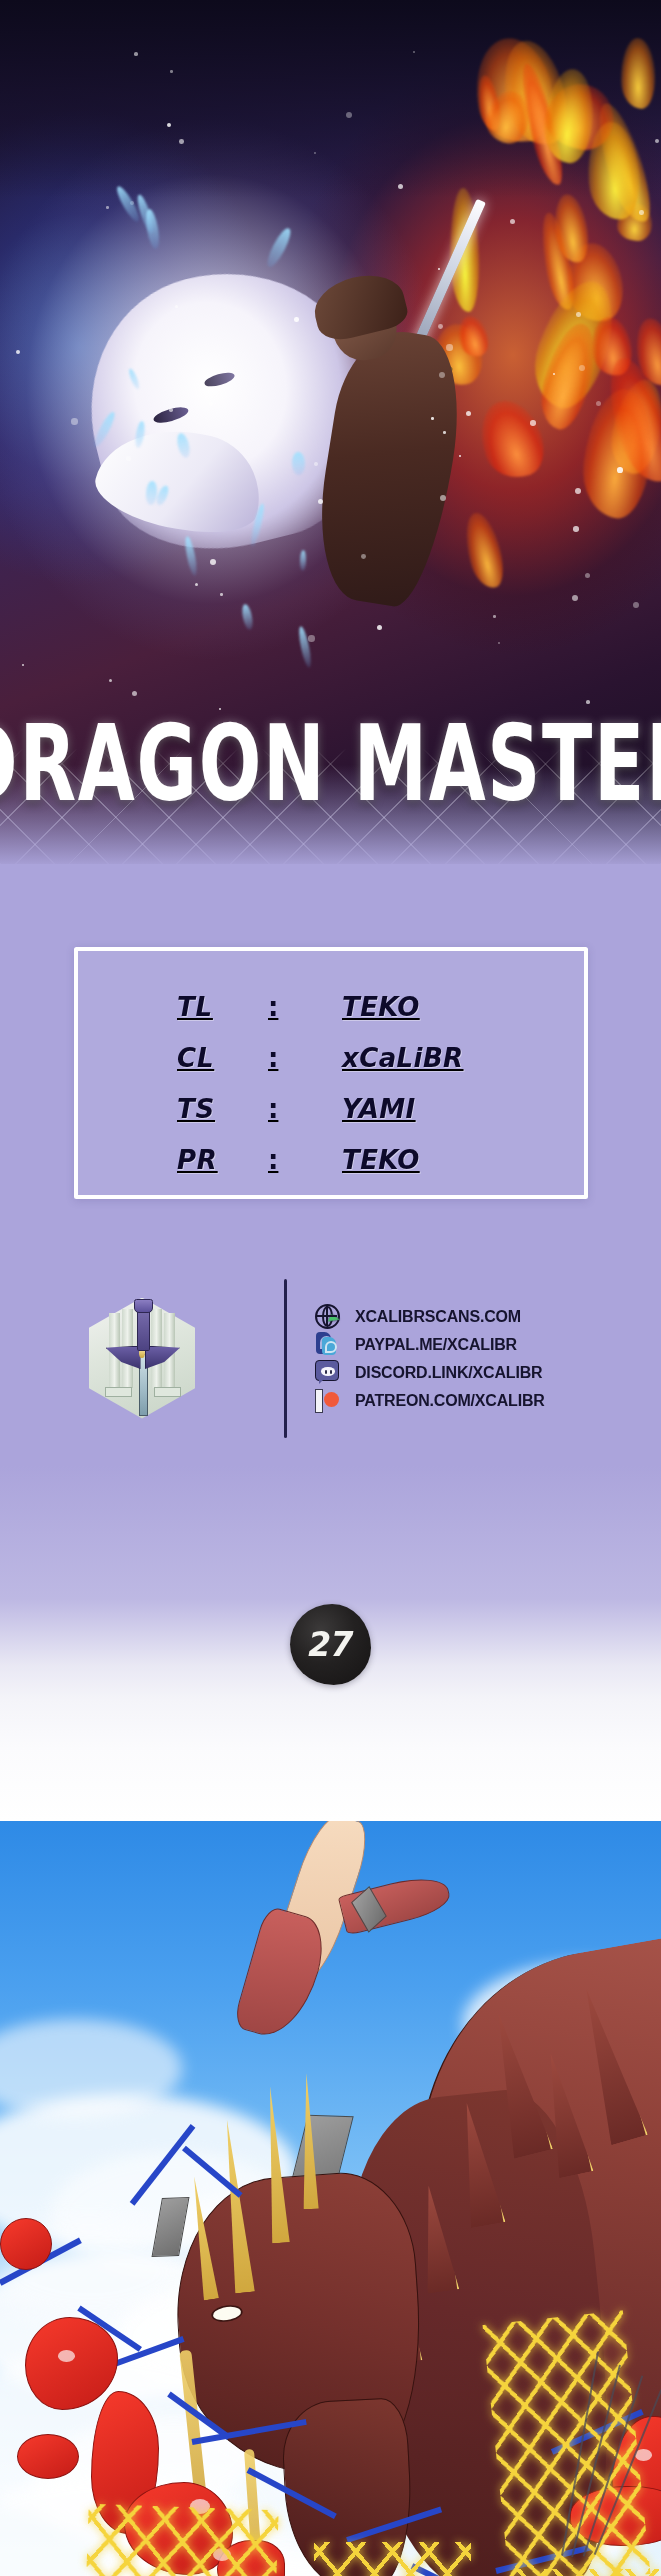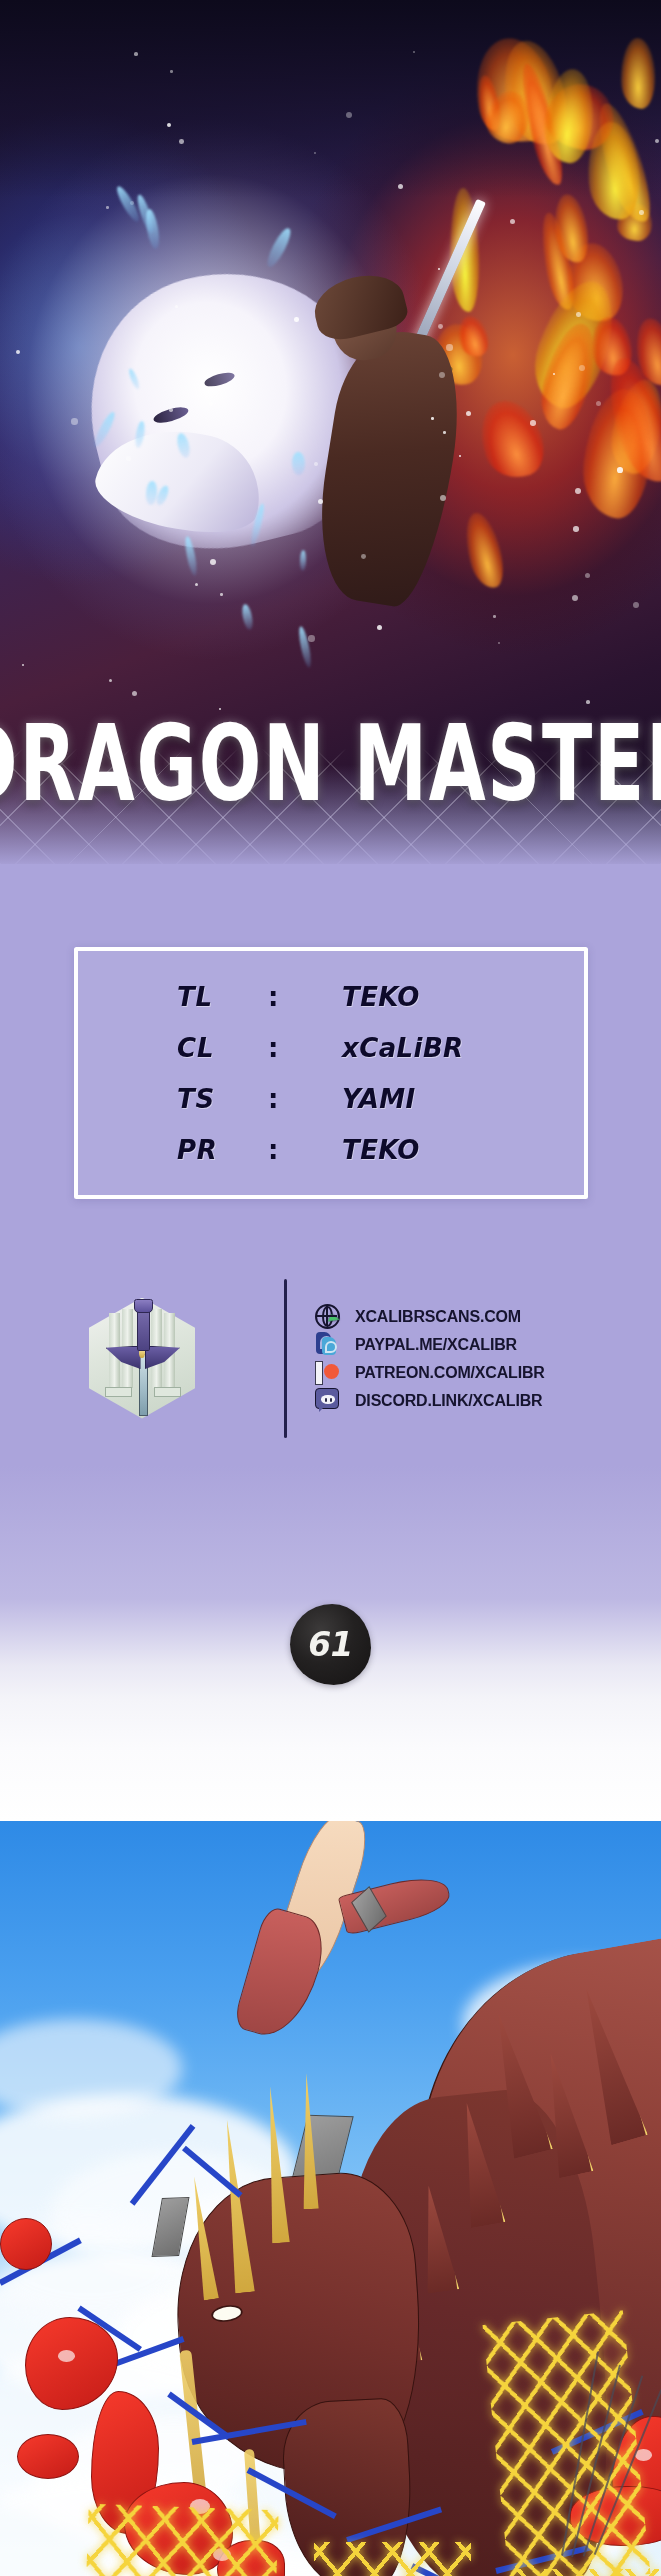--- a/index.html
+++ b/index.html
@@ -145,21 +145,21 @@
     background:rgba(255,255,255,.07);
     box-shadow:0 1.7px 8.3px rgba(70,60,120,.18);
     box-sizing:border-box;
   }
   .credits-table{
     position:absolute;left:0;top:0;width:100%;height:100%;
     display:flex;flex-direction:column;justify-content:center;
     padding-left:99px;box-sizing:border-box;
   }
   .credit-row{
-    display:flex;align-items:center;height:51px;
+    display:flex;align-items:flex-end;height:51px;text-decoration:underline;
   }
   .credit-role{
     width:91px;
     font-family:"DejaVu Sans",sans-serif;
     font-size:26px;font-style:italic;font-weight:600;
     color:#0d0a2a;letter-spacing:0.8px;
     text-shadow:0.8px 0.8px 0 rgba(255,255,255,.45);
   }
   .credit-colon{
     width:74px;
@@ -616,46 +616,46 @@
 
       <div class="link-row">
         <span class="link-icon ico-paypal">
           <span class="pp-back"></span>
           <span class="pp-front"></span>
         </span>
         <span class="link-label">PAYPAL.ME/XCALIBR</span>
       </div>
 
       <div class="link-row">
-        <span class="link-icon ico-patreon">
-          <span class="pt-bar"></span>
-          <span class="pt-dot"></span>
-        </span>
-        <span class="link-label">PATREON.COM/XCALIBR</span>
-      </div>
-
-      <div class="link-row">
         <span class="link-icon ico-discord">
           <span class="dc-bubble">
             <span class="dc-face">
               <span class="dc-eye l"></span>
               <span class="dc-eye r"></span>
             </span>
           </span>
           <span class="dc-tail"></span>
         </span>
         <span class="link-label">DISCORD.LINK/XCALIBR</span>
       </div>
 
+      <div class="link-row">
+        <span class="link-icon ico-patreon">
+          <span class="pt-bar"></span>
+          <span class="pt-dot"></span>
+        </span>
+        <span class="link-label">PATREON.COM/XCALIBR</span>
+      </div>
+
     </div>
   </div>
 
   <div class="chapter-badge">
     <div class="chapter-blob"></div>
-    <div class="chapter-num">61</div>
+    <div class="chapter-num">27</div>
   </div>
 
   <div class="gutter"></div>
 
   <div class="panel2">
     <div id="clouds">
         <span class="cloud" style="left: -50px; top: 273px; width: 347px; height: 157px; opacity: 0.892747;"></span>
         <span class="cloud" style="left: 50px; top: 331px; width: 248px; height: 124px; opacity: 0.562867;"></span>
         <span class="cloud" style="left: -33px; top: 430px; width: 298px; height: 149px; opacity: 0.91253;"></span>
         <span class="cloud" style="left: 116px; top: 463px; width: 215px; height: 107px; opacity: 0.932438;"></span>

